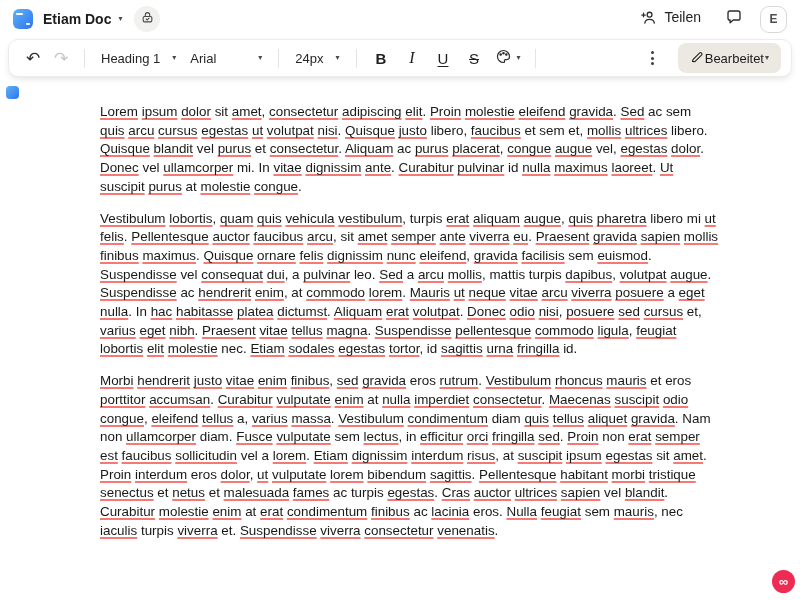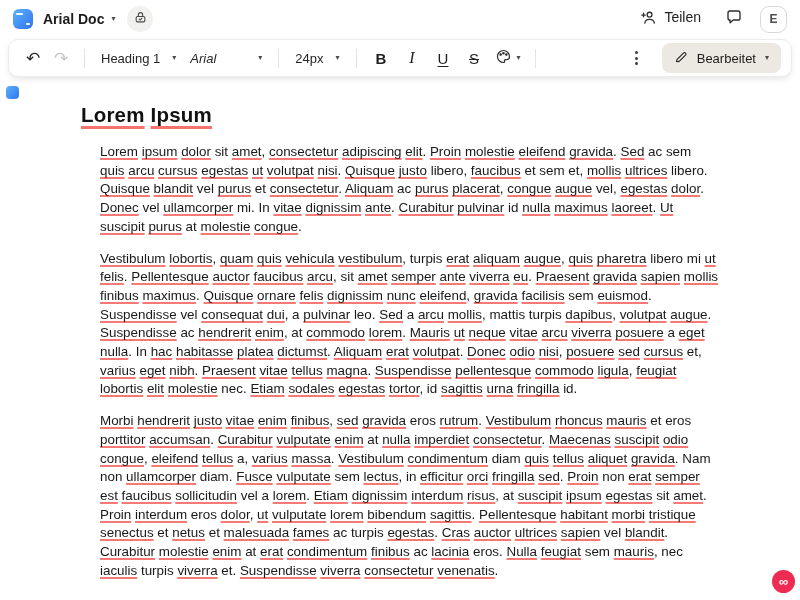--- a/index.html
+++ b/index.html
@@ -31,33 +31,33 @@
   
   .toolbar { margin:1px 8px 0; height:38px; background:#fff; border:1px solid #ececea;
              border-radius:10px; display:flex; align-items:center; padding:0 10px;
              box-shadow:0 3px 7px -2px rgba(0,0,0,.14); position:relative; z-index:5; }
   .tb-btn { width:28px; height:28px; display:flex; align-items:center; justify-content:center;
             border-radius:6px; font-size:17px; color:#2e2e2e; }
   .tb-btn.disabled { color:#c6c6c6; }
   .tb-divider { width:1px; height:19px; background:#e4e4e2; margin:0 9px; }
   .tb-select { display:flex; align-items:center; gap:12px; padding:0 7px; font-size:13px;
                color:#262626; height:28px; border-radius:6px; }
-  .tb-select.font { width:86px; justify-content:space-between;font-style:italic; }
+  .tb-select.font { width:86px; justify-content:space-between; }
   .fmt { width:27px; height:28px; display:flex; align-items:center; justify-content:center;
          font-size:15px; color:#1f1f1f; border-radius:6px; margin:0 2px; }
   .fmt.bold { font-weight:700; }
   .fmt.italic { font-style:italic; font-family:"Liberation Serif",serif; font-size:16px; }
   .fmt.underline { text-decoration:underline; text-underline-offset:2px; }
   .fmt.strike { text-decoration:line-through; }
   .palette-group { display:flex; align-items:center; gap:5px; padding:0 5px; }
   .tb-spacer { flex:1; }
   .kebab { display:flex; flex-direction:column; gap:2.5px; padding:6px 10px; margin-right:14px; }
   .kebab span { width:3px; height:3px; border-radius:50%; background:#3d3d3d; }
   .mode-btn { height:30px; background:#ece8e2; border-radius:8px; display:flex; align-items:center;
-              gap:9px; padding:0 12px; font-size:13px; font-weight:500; color:#1c1c1c; }
+              gap:1px; padding:0 12px; font-size:13px; font-weight:500; color:#1c1c1c; }
 
   
   .mini-app-icon { position:absolute; left:6px; top:86px; width:13px; height:13px; border-radius:4px;
                    background:linear-gradient(135deg,#5fb2f8,#2d74ef); z-index:4; }
   .fab { position:absolute; right:5px; bottom:7px; width:23px; height:23px; border-radius:50%;
          background:#ee2b52; color:#fff; display:flex; align-items:center; justify-content:center;
          font-size:13px; font-weight:700; z-index:6; }
 
   
   .content { padding:26px 81px 0; background:#fff; }
@@ -73,21 +73,21 @@
 </head>
 <body>
 
 <div class="app">
 
   <div class="header">
     <div class="doc-icon">
         <i class="l1"></i>
         <i class="l2"></i>
       </div>
-    <div class="doc-title">Arial Doc</div>
+    <div class="doc-title">Etiam Doc</div>
     <span class="caret title-caret">▾</span>
     <div class="badge">
       <span>
         <svg width="13" height="13" viewBox="0 0 24 24" fill="none" stroke="#4a4a4a" stroke-width="2" stroke-linecap="round" stroke-linejoin="round">
           <rect x="4" y="10" width="16" height="10" rx="2.5"></rect>
           <path d="M8 10V7a4 4 0 0 1 8 0v3"></path>
           <path d="M9.5 14.8l1.9 1.9 3.3-3.4"></path>
         </svg>
       </span>
     </div>
@@ -166,21 +166,20 @@
         </svg>
       </span>
       <span>Bearbeitet</span>
       <span class="caret">▾</span>
     </div>
   </div>
 
   <div class="mini-app-icon"></div>
 
   <div class="content">
-    <h1 class="doc-h1"><span class="misspelled">Lorem</span> <span class="misspelled">Ipsum</span></h1>
     <p class="body-para"><span class="misspelled">Lorem</span> <span class="misspelled">ipsum</span> <span class="misspelled">dolor</span> sit <span class="misspelled">amet</span>, <span class="misspelled">consectetur</span> <span class="misspelled">adipiscing</span> <span class="misspelled">elit</span>. <span class="misspelled">Proin</span> <span class="misspelled">molestie</span> <span class="misspelled">eleifend</span> <span class="misspelled">gravida</span>. <span class="misspelled">Sed</span> ac sem <span class="misspelled">quis</span> <span class="misspelled">arcu</span> <span class="misspelled">cursus</span> <span class="misspelled">egestas</span> <span class="misspelled">ut</span> <span class="misspelled">volutpat</span> <span class="misspelled">nisi</span>. <span class="misspelled">Quisque</span> <span class="misspelled">justo</span> libero, <span class="misspelled">faucibus</span> et sem et, <span class="misspelled">mollis</span> <span class="misspelled">ultrices</span> libero. <span class="misspelled">Quisque</span> <span class="misspelled">blandit</span> vel <span class="misspelled">purus</span> et <span class="misspelled">consectetur</span>. <span class="misspelled">Aliquam</span> ac <span class="misspelled">purus</span> <span class="misspelled">placerat</span>, <span class="misspelled">congue</span> <span class="misspelled">augue</span> vel, <span class="misspelled">egestas</span> <span class="misspelled">dolor</span>. <span class="misspelled">Donec</span> vel <span class="misspelled">ullamcorper</span> mi. In <span class="misspelled">vitae</span> <span class="misspelled">dignissim</span> <span class="misspelled">ante</span>. <span class="misspelled">Curabitur</span> <span class="misspelled">pulvinar</span> id <span class="misspelled">nulla</span> <span class="misspelled">maximus</span> <span class="misspelled">laoreet</span>. <span class="misspelled">Ut</span> <span class="misspelled">suscipit</span> <span class="misspelled">purus</span> at <span class="misspelled">molestie</span> <span class="misspelled">congue</span>.</p>
     <p class="body-para"><span class="misspelled">Vestibulum</span> <span class="misspelled">lobortis</span>, <span class="misspelled">quam</span> <span class="misspelled">quis</span> <span class="misspelled">vehicula</span> <span class="misspelled">vestibulum</span>, turpis <span class="misspelled">erat</span> <span class="misspelled">aliquam</span> <span class="misspelled">augue</span>, <span class="misspelled">quis</span> <span class="misspelled">pharetra</span> libero mi <span class="misspelled">ut</span> <span class="misspelled">felis</span>. <span class="misspelled">Pellentesque</span> <span class="misspelled">auctor</span> <span class="misspelled">faucibus</span> <span class="misspelled">arcu</span>, sit <span class="misspelled">amet</span> <span class="misspelled">semper</span> <span class="misspelled">ante</span> <span class="misspelled">viverra</span> <span class="misspelled">eu</span>. <span class="misspelled">Praesent</span> <span class="misspelled">gravida</span> <span class="misspelled">sapien</span> <span class="misspelled">mollis</span> <span class="misspelled">finibus</span> <span class="misspelled">maximus</span>. <span class="misspelled">Quisque</span> <span class="misspelled">ornare</span> <span class="misspelled">felis</span> <span class="misspelled">dignissim</span> <span class="misspelled">nunc</span> <span class="misspelled">eleifend</span>, <span class="misspelled">gravida</span> <span class="misspelled">facilisis</span> sem <span class="misspelled">euismod</span>. <span class="misspelled">Suspendisse</span> vel <span class="misspelled">consequat</span> <span class="misspelled">dui</span>, a <span class="misspelled">pulvinar</span> leo. <span class="misspelled">Sed</span> a <span class="misspelled">arcu</span> <span class="misspelled">mollis</span>, mattis turpis <span class="misspelled">dapibus</span>, <span class="misspelled">volutpat</span> <span class="misspelled">augue</span>. <span class="misspelled">Suspendisse</span> ac <span class="misspelled">hendrerit</span> <span class="misspelled">enim</span>, at <span class="misspelled">commodo</span> <span class="misspelled">lorem</span>. <span class="misspelled">Mauris</span> <span class="misspelled">ut</span> <span class="misspelled">neque</span> <span class="misspelled">vitae</span> <span class="misspelled">arcu</span> <span class="misspelled">viverra</span> <span class="misspelled">posuere</span> a <span class="misspelled">eget</span> <span class="misspelled">nulla</span>. In <span class="misspelled">hac</span> <span class="misspelled">habitasse</span> <span class="misspelled">platea</span> <span class="misspelled">dictumst</span>. <span class="misspelled">Aliquam</span> <span class="misspelled">erat</span> <span class="misspelled">volutpat</span>. <span class="misspelled">Donec</span> <span class="misspelled">odio</span> <span class="misspelled">nisi</span>, <span class="misspelled">posuere</span> <span class="misspelled">sed</span> <span class="misspelled">cursus</span> et, <span class="misspelled">varius</span> <span class="misspelled">eget</span> <span class="misspelled">nibh</span>. <span class="misspelled">Praesent</span> <span class="misspelled">vitae</span> <span class="misspelled">tellus</span> <span class="misspelled">magna</span>. <span class="misspelled">Suspendisse</span> <span class="misspelled">pellentesque</span> <span class="misspelled">commodo</span> <span class="misspelled">ligula</span>, <span class="misspelled">feugiat</span> <span class="misspelled">lobortis</span> <span class="misspelled">elit</span> <span class="misspelled">molestie</span> nec. <span class="misspelled">Etiam</span> <span class="misspelled">sodales</span> <span class="misspelled">egestas</span> <span class="misspelled">tortor</span>, id <span class="misspelled">sagittis</span> <span class="misspelled">urna</span> <span class="misspelled">fringilla</span> id.</p>
     <p class="body-para"><span class="misspelled">Morbi</span> <span class="misspelled">hendrerit</span> <span class="misspelled">justo</span> <span class="misspelled">vitae</span> <span class="misspelled">enim</span> <span class="misspelled">finibus</span>, <span class="misspelled">sed</span> <span class="misspelled">gravida</span> eros <span class="misspelled">rutrum</span>. <span class="misspelled">Vestibulum</span> <span class="misspelled">rhoncus</span> <span class="misspelled">mauris</span> et eros <span class="misspelled">porttitor</span> <span class="misspelled">accumsan</span>. <span class="misspelled">Curabitur</span> <span class="misspelled">vulputate</span> <span class="misspelled">enim</span> at <span class="misspelled">nulla</span> <span class="misspelled">imperdiet</span> <span class="misspelled">consectetur</span>. <span class="misspelled">Maecenas</span> <span class="misspelled">suscipit</span> <span class="misspelled">odio</span> <span class="misspelled">congue</span>, <span class="misspelled">eleifend</span> <span class="misspelled">tellus</span> a, <span class="misspelled">varius</span> <span class="misspelled">massa</span>. <span class="misspelled">Vestibulum</span> <span class="misspelled">condimentum</span> diam <span class="misspelled">quis</span> <span class="misspelled">tellus</span> <span class="misspelled">aliquet</span> <span class="misspelled">gravida</span>. Nam non <span class="misspelled">ullamcorper</span> diam. <span class="misspelled">Fusce</span> <span class="misspelled">vulputate</span> sem <span class="misspelled">lectus</span>, in <span class="misspelled">efficitur</span> <span class="misspelled">orci</span> <span class="misspelled">fringilla</span> <span class="misspelled">sed</span>. <span class="misspelled">Proin</span> non <span class="misspelled">erat</span> <span class="misspelled">semper</span> <span class="misspelled">est</span> <span class="misspelled">faucibus</span> <span class="misspelled">sollicitudin</span> vel a <span class="misspelled">lorem</span>. <span class="misspelled">Etiam</span> <span class="misspelled">dignissim</span> <span class="misspelled">interdum</span> <span class="misspelled">risus</span>, at <span class="misspelled">suscipit</span> <span class="misspelled">ipsum</span> <span class="misspelled">egestas</span> sit <span class="misspelled">amet</span>. <span class="misspelled">Proin</span> <span class="misspelled">interdum</span> eros <span class="misspelled">dolor</span>, <span class="misspelled">ut</span> <span class="misspelled">vulputate</span> <span class="misspelled">lorem</span> <span class="misspelled">bibendum</span> <span class="misspelled">sagittis</span>. <span class="misspelled">Pellentesque</span> <span class="misspelled">habitant</span> <span class="misspelled">morbi</span> <span class="misspelled">tristique</span> <span class="misspelled">senectus</span> et <span class="misspelled">netus</span> et <span class="misspelled">malesuada</span> <span class="misspelled">fames</span> ac turpis <span class="misspelled">egestas</span>. <span class="misspelled">Cras</span> <span class="misspelled">auctor</span> <span class="misspelled">ultrices</span> <span class="misspelled">sapien</span> vel <span class="misspelled">blandit</span>. <span class="misspelled">Curabitur</span> <span class="misspelled">molestie</span> <span class="misspelled">enim</span> at <span class="misspelled">erat</span> <span class="misspelled">condimentum</span> <span class="misspelled">finibus</span> ac <span class="misspelled">lacinia</span> eros. <span class="misspelled">Nulla</span> <span class="misspelled">feugiat</span> sem <span class="misspelled">mauris</span>, nec <span class="misspelled">iaculis</span> turpis <span class="misspelled">viverra</span> et. <span class="misspelled">Suspendisse</span> <span class="misspelled">viverra</span> <span class="misspelled">consectetur</span> <span class="misspelled">venenatis</span>.</p>
 
   </div>
 
   <div class="fab">∞</div>
 
 </div>
 

